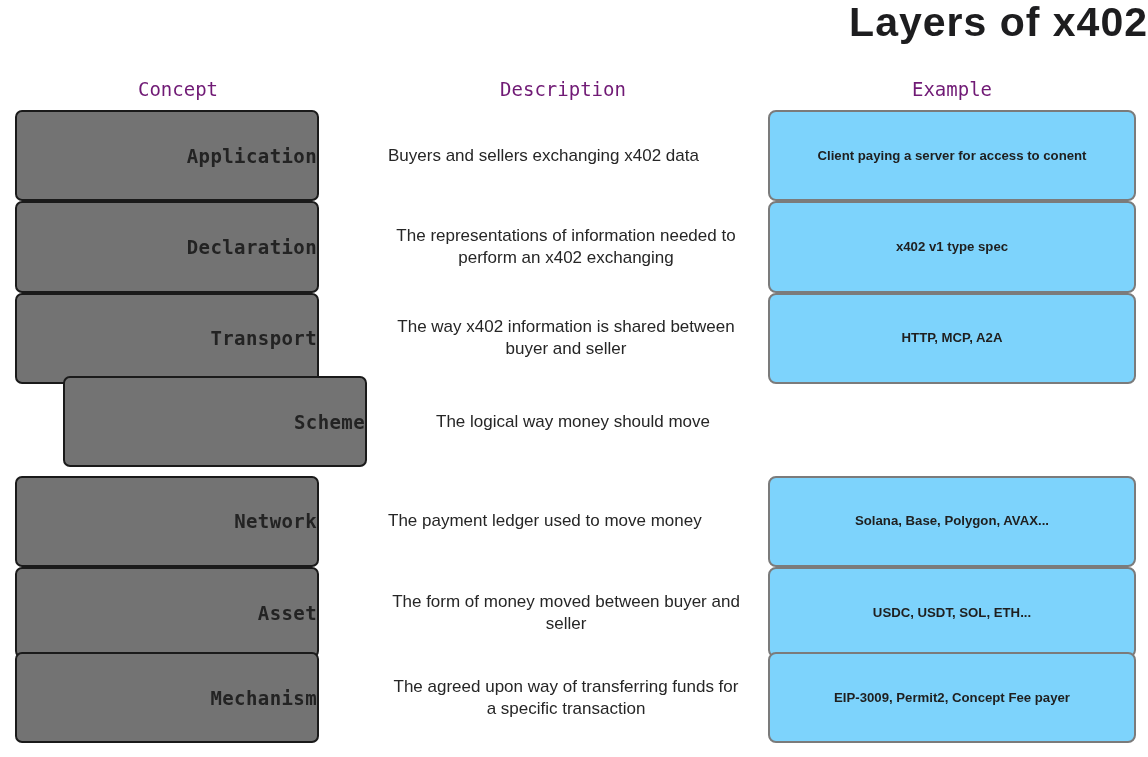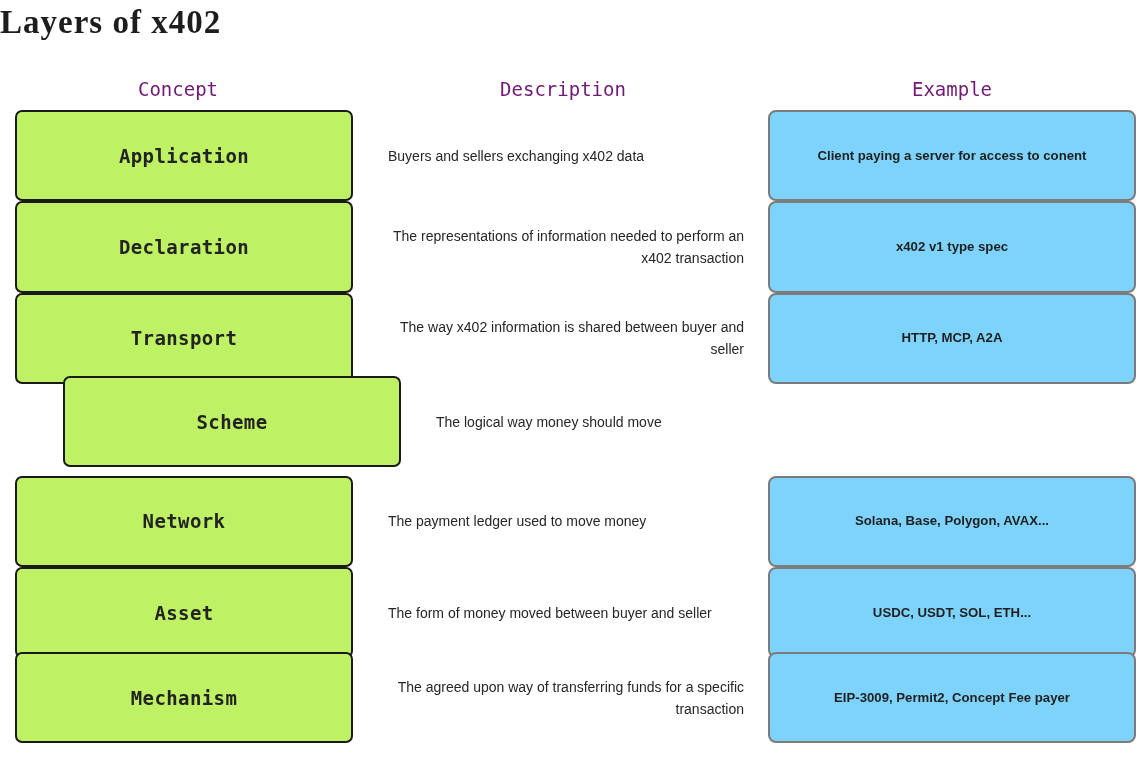--- a/index.html
+++ b/index.html
@@ -15,23 +15,23 @@
     font-family: "Liberation Sans", sans-serif;
     -webkit-font-smoothing: antialiased;
   }
 
   
   .page-title {
     position: absolute;
     top: 2px;
     left: 0;
     width: 1148px;
-    text-align: left;
-    font-family: Liberation Serif, serif;
-    font-size: 33px;
+    text-align: right;
+    font-family: Liberation Sans, sans-serif;
+    font-size: 41px;
     font-weight: bold;
     letter-spacing: 1px;
     color: #1d1d1f;
     line-height: 40px;
   }
 
   
   .col-header {
     position: absolute;
     top: 76px;
@@ -60,29 +60,29 @@
     left: 0;
     width: 1148px;
     height: 91.4px;
   }
 
   
   .concept-box {
     position: absolute;
     left: 15px;
     top: 0;
-    width: 338px;
+    width: 304px;
     height: 91.4px;
     box-sizing: border-box;
     border: 2.6px solid #1a1a1a;
     border-radius: 7px;
-    background: #bef264;
+    background: #737373;
     display: flex;
     align-items: center;
-    justify-content: center;
+    justify-content: flex-end;
   }
   .concept-label {
     font-family: "DejaVu Sans Mono", "Liberation Mono", monospace;
     font-size: 19px;
     font-weight: bold;
     color: #232323;
     letter-spacing: 0.4px;
     text-align: center;
     line-height: 24px;
   }
@@ -93,25 +93,25 @@
     left: 388px;
     top: 0;
     width: 356px;
     height: 91.4px;
     display: flex;
     align-items: center;
     justify-content: flex-start;
   }
   .description-text {
     font-family: "Liberation Sans", sans-serif;
-    font-size: 14px;
+    font-size: 17px;
     font-weight: normal;
     color: #262626;
     line-height: 22px;
-    text-align: right;
+    text-align: center;
   }
 
   
   .example-box {
     position: absolute;
     left: 768px;
     top: 0;
     width: 368px;
     height: 91.4px;
     box-sizing: border-box;
@@ -151,21 +151,21 @@
       </div>
       <div class="example-box">
         <span class="example-label">Client paying a server for access to conent</span>
       </div>
     </div>
     <div class="layer-row" style="top: 91.4px;">
       <div class="concept-box">
         <span class="concept-label">Declaration</span>
       </div>
       <div class="description-cell">
-        <span class="description-text">The representations of information needed to perform an x402 transaction</span>
+        <span class="description-text">The representations of information needed to perform an x402 exchanging</span>
       </div>
       <div class="example-box">
         <span class="example-label">x402 v1 type spec</span>
       </div>
     </div>
     <div class="layer-row" style="top: 182.8px;">
       <div class="concept-box">
         <span class="concept-label">Transport</span>
       </div>
       <div class="description-cell">

